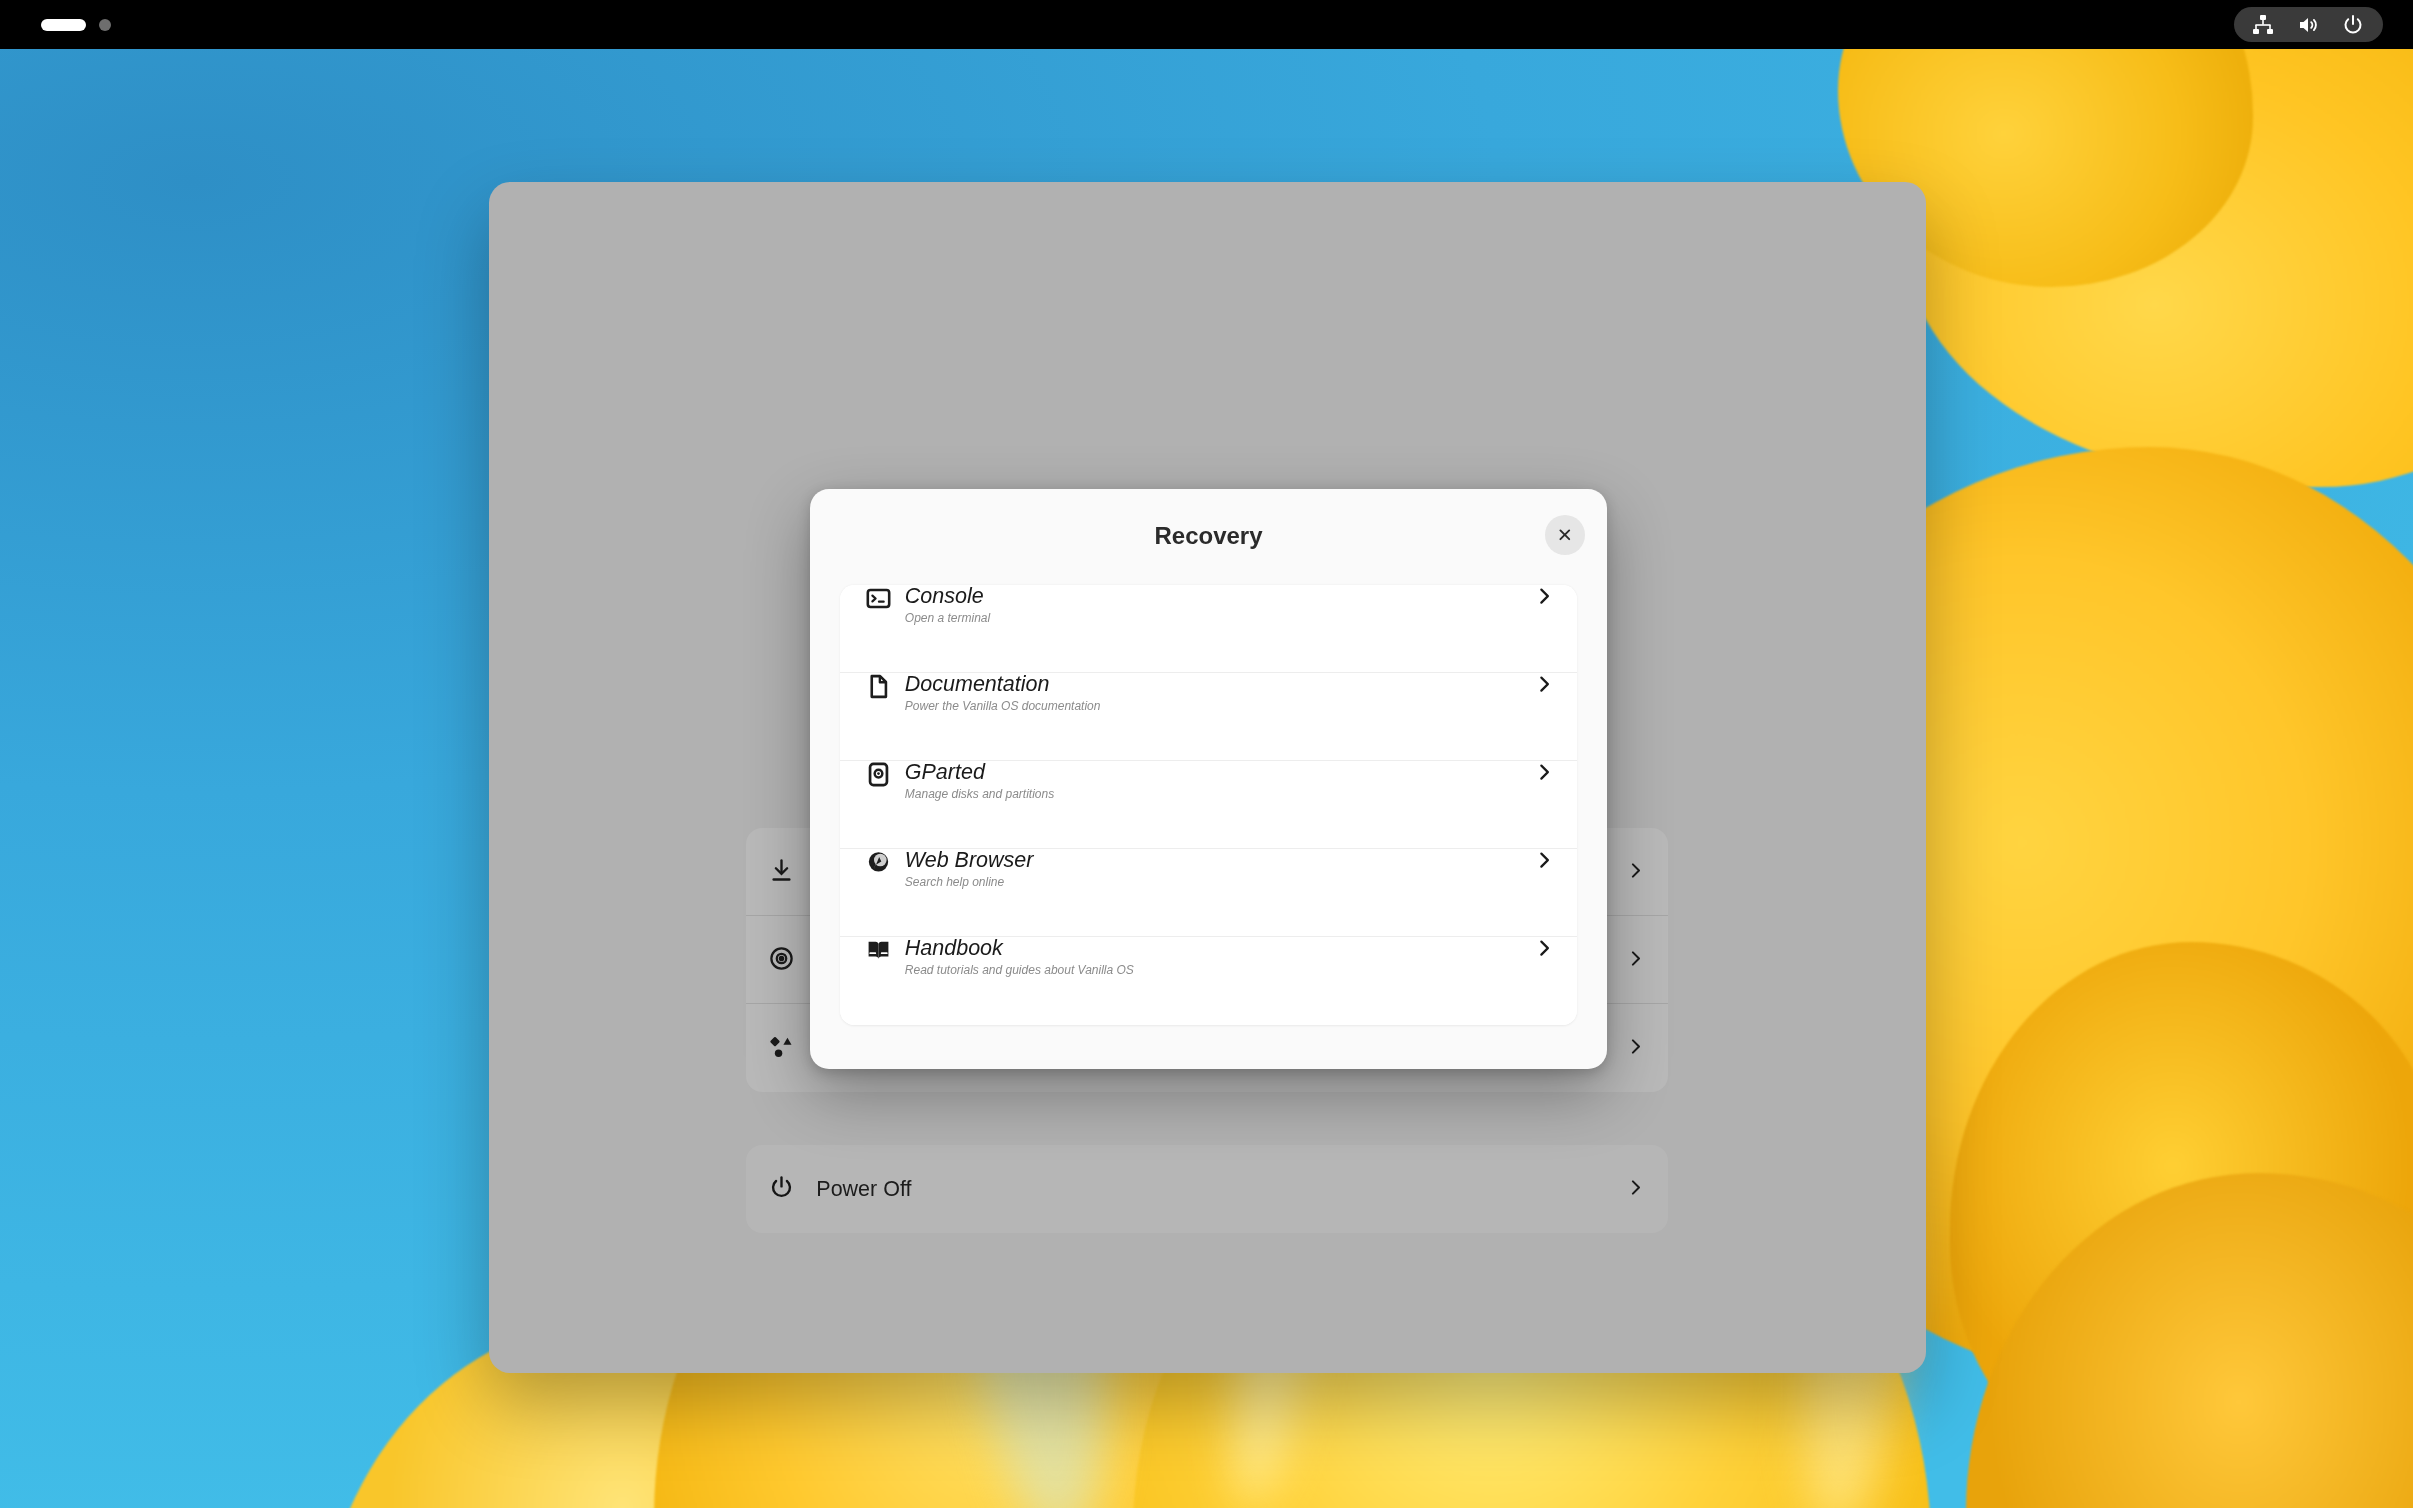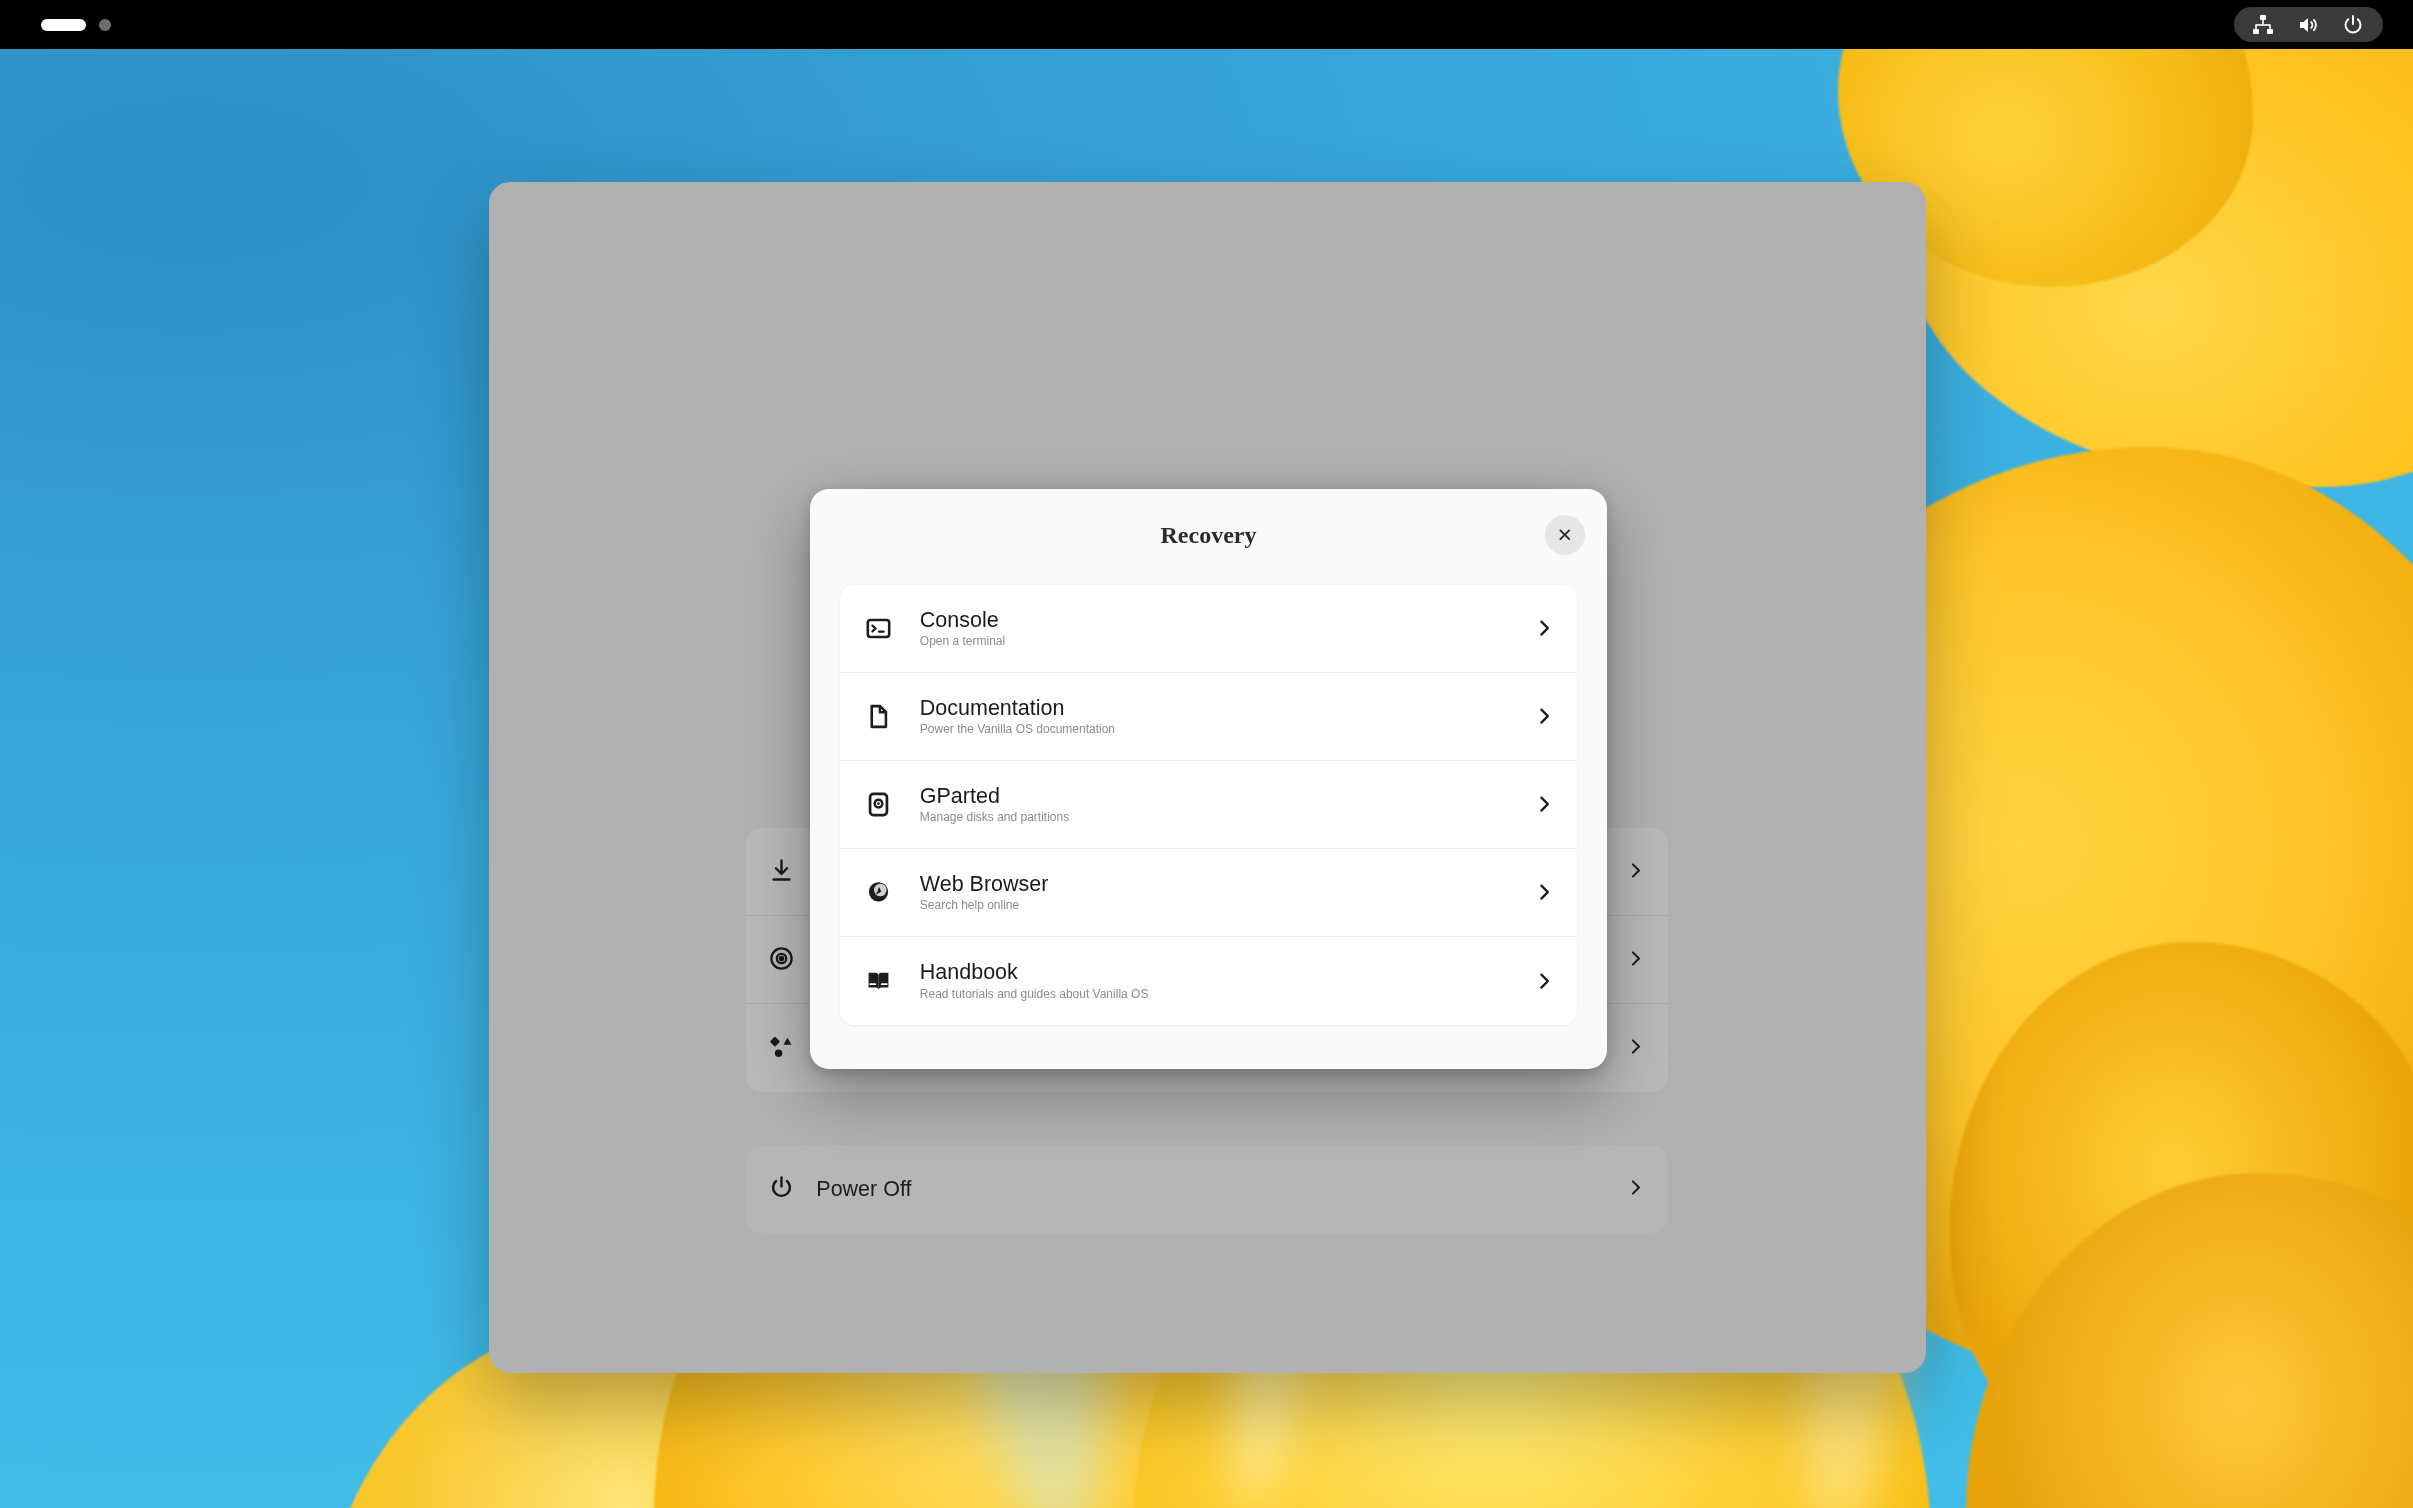--- a/index.html
+++ b/index.html
@@ -102,38 +102,39 @@
   #dialog {
     position:absolute; left:810px; top:489px; width:797px; height:580px;
     background:#fafafa; border-radius:19px; z-index:30;
     box-shadow:0 24px 64px rgba(0,0,0,.32), 0 3.2px 12.8px rgba(0,0,0,.18);
     overflow:hidden;
   }
   #dialog-header {
     height:93px; display:flex; align-items:center; justify-content:center;
     position:relative;
   }
-  #dialog-title { font-size:24px; font-weight:bold; color:#2b2b2b;font-family:Liberation Serif, serif; }
+  #dialog-title { font-size:24px; font-weight:bold; color:#2b2b2b; }
   #close-btn {
     position:absolute; right:22.3px; top:25.5px;
     width:40px; height:40px; border-radius:50%;
     background:#e6e6e6; border:none; cursor:pointer;
     display:flex; align-items:center; justify-content:center;
   }
 
   #recovery-list {
     position:absolute; left:29.5px; top:96px; width:737px;
     background:#fff; border-radius:14.4px; overflow:hidden;
     box-shadow:0 0.8px 2.4px rgba(0,0,0,.07);
   }
   .rec-row {
-    height:88px; display:flex; align-items:center; gap:24px;
+    height:88px; display:flex; align-items:flex-start; gap:9px;
     padding:0 21px 0 22.3px; cursor:pointer;
     border-bottom:0.8px solid #ededed;
     background:#fff;
+    font-style:italic;
   }
   .rec-row:last-child { border-bottom:none; }
   .rec-icon { width:34px; min-width:34px; display:flex; align-items:center; justify-content:center; color:#1d1d1d; }
   .rec-text { flex:1; display:flex; flex-direction:column; justify-content:center; gap:4px; }
   .rec-title { font-size:21.5px; color:#1b1b1b; line-height:1.05; }
   .rec-sub { font-size:12px; color:#8b8b8b; line-height:1.05; }
   .rec-chev { color:#1a1a1a; min-width:21px; display:flex; align-items:center; }
 </style>
 </head>
 <body>

